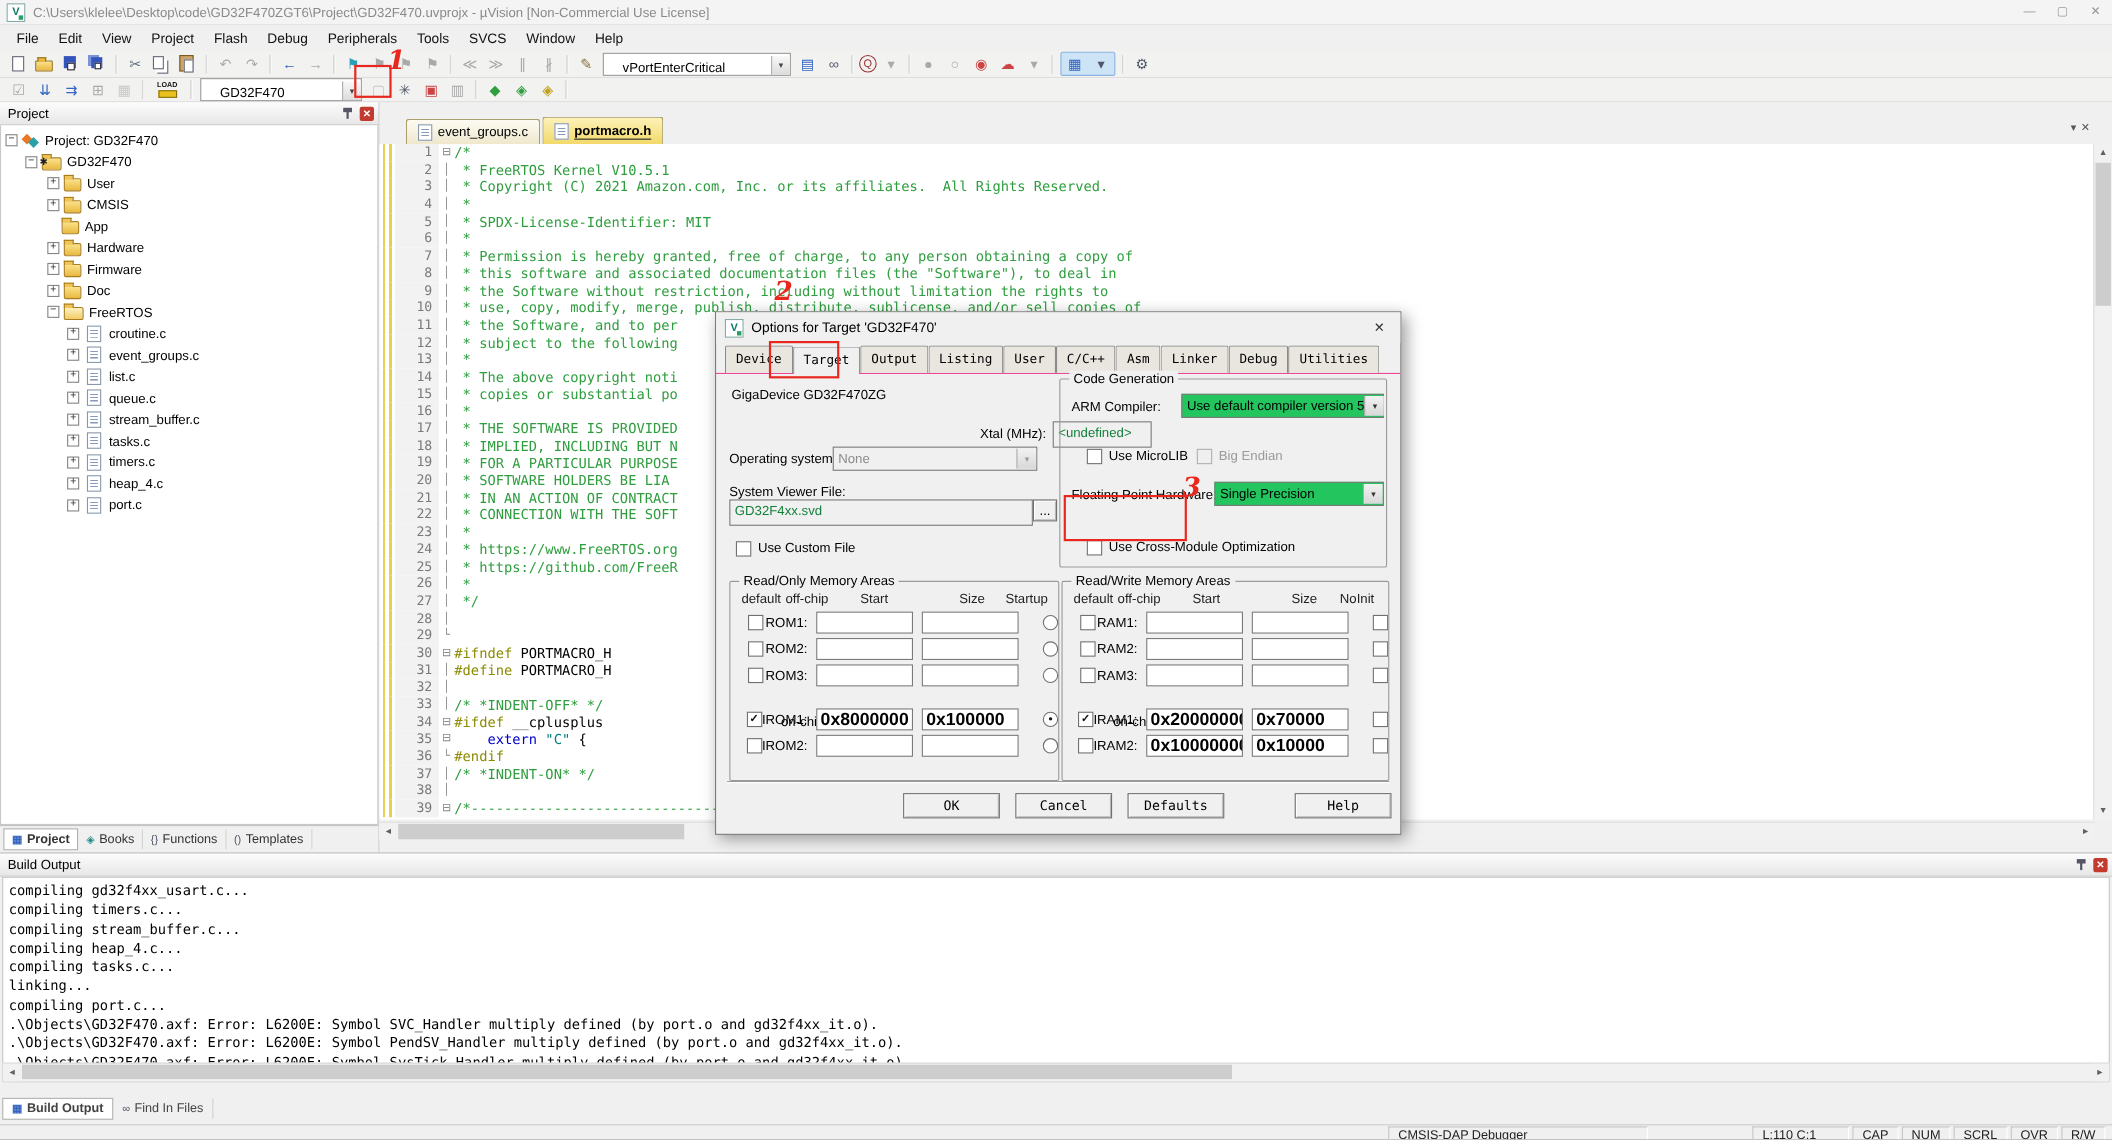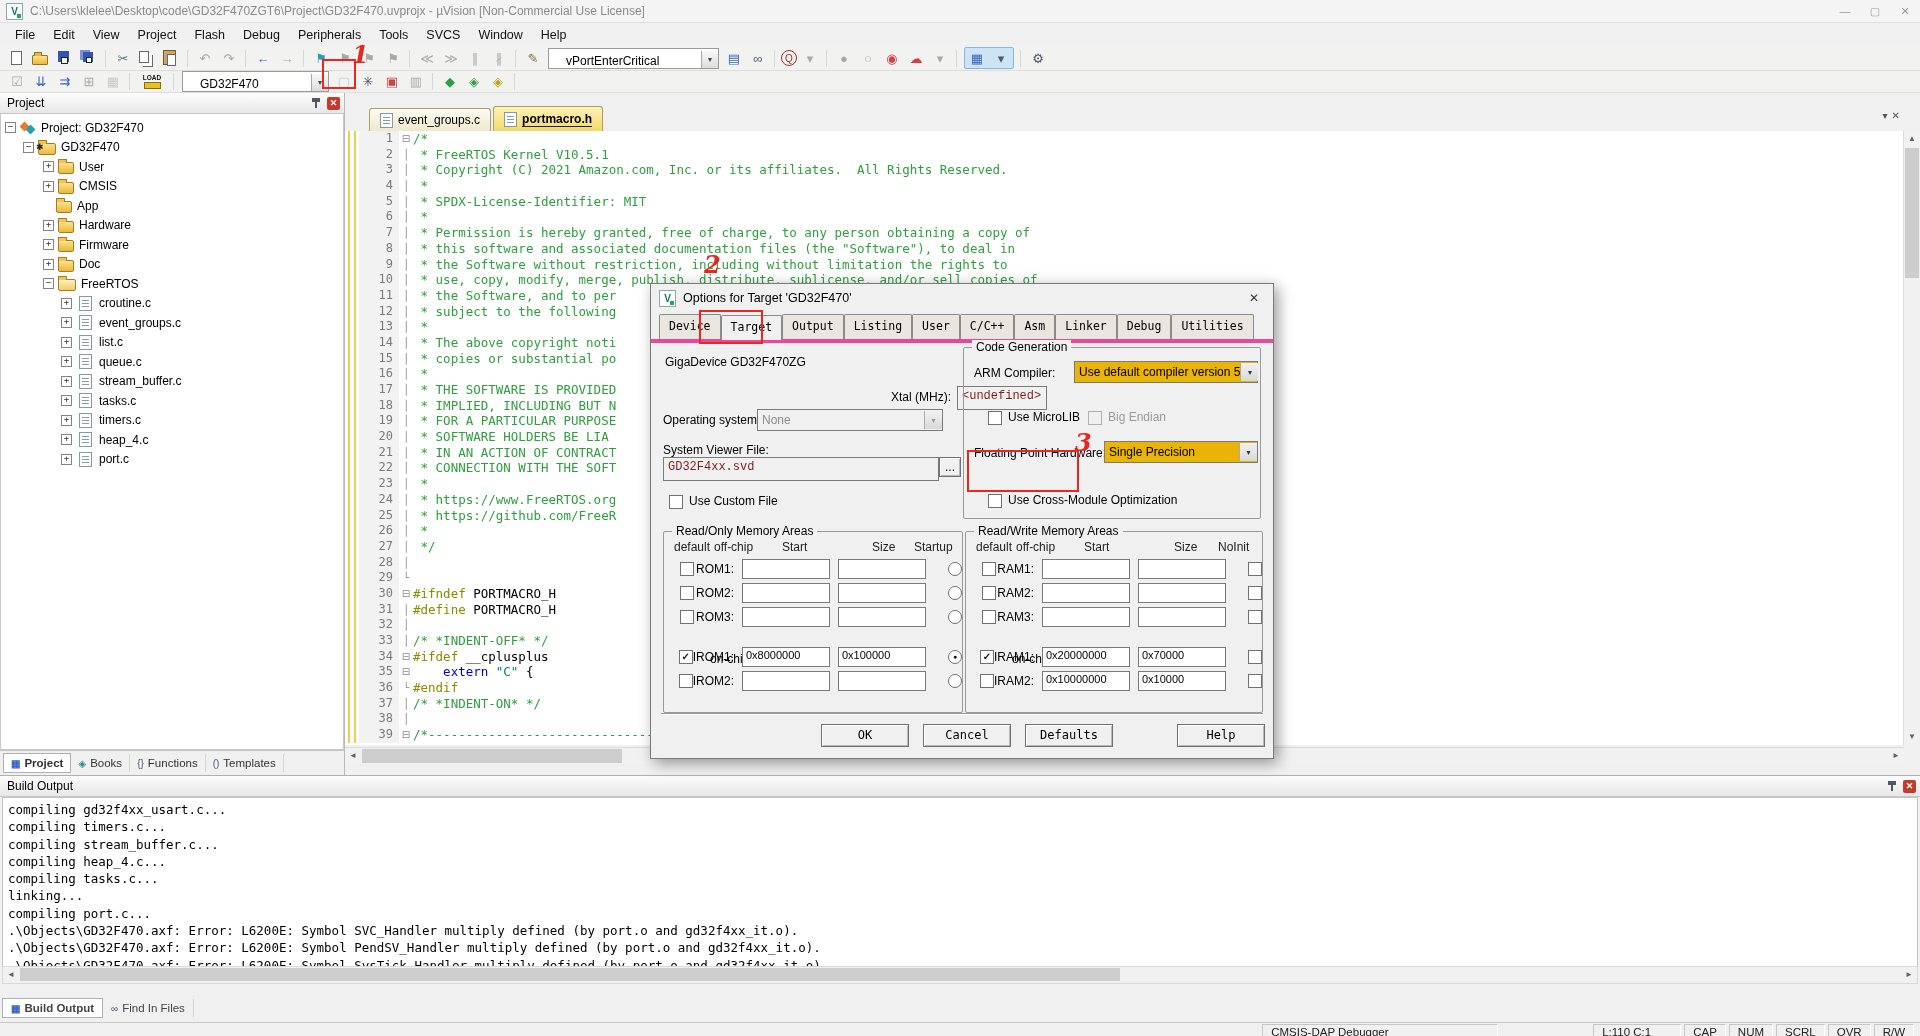--- a/index.html
+++ b/index.html
@@ -98,45 +98,45 @@
   .btab.active{background:#fff;border:1px solid #b0b0b0;font-weight:bold;}
   .bticon{font-size:10px;}
   
   .sbar{height:17px;background:#f0f0f0;border-top:1px solid #c8c8c8;display:flex;align-items:center;font-size:11.5px;color:#222;padding:0 3px;}
   .scell{height:13px;display:flex;align-items:center;padding:0 8px;border:1px solid;border-color:#c6c6c6 #fff #fff #c6c6c6;margin-right:3px;white-space:nowrap;}
   
   .dialog{position:absolute;left:650px;top:283px;width:622px;height:474px;background:#f0f0f0;border:1px solid #7a7a7a;box-shadow:4px 4px 14px rgba(0,0,0,.4);z-index:20;}
   .dtitle{height:28px;display:flex;align-items:center;padding:0 2px 0 8px;background:#f0f0f0;}
   .dtitle .ttext{margin-left:7px;font-size:12.5px;}
   .dclose{margin-left:auto;width:34px;height:24px;text-align:center;line-height:24px;font-size:12px;color:#333;}
-  .dtabs{display:flex;padding:2px 8px 0 8px;height:25px;border-bottom:4px solid #ec4899;}
+  .dtabs{display:flex;padding:2px 8px 0 8px;height:25px;border-bottom:1px solid #ec4899;}
   .dtab{padding:4px 9px 2px 9px;border:1px solid #8a8a8a;border-bottom:none;background:#e9e6df;font-family:"DejaVu Sans Mono",monospace;font-size:11.5px;border-radius:2px 2px 0 0;}
   .dtab.active{background:#f0f0f0;position:relative;top:1px;padding-bottom:5px;}
   .dbody{position:relative;height:418px;}
   .dlab{position:absolute;font-size:12px;white-space:nowrap;}
   .dlab.dis{color:#9a9a9a;}
   .dinput{position:absolute;height:18px;background:#fff;border:1px solid #7a7a7a;font-size:12px;padding:2px 4px;white-space:nowrap;overflow:hidden;}
-  .dinput.dis{background:#f0f0f0;color:#7f1d1d;font-family:Liberation Mono, monospace;}
-  .dcombo{position:absolute;height:20px;background:#eab308;border:1px solid #7a7a7a;display:flex;align-items:center;padding-left:4px;font-size:12px;white-space:nowrap;}
+  .dinput.dis{background:#f0f0f0;color:#15803d;}
+  .dcombo{position:absolute;height:20px;background:#22c55e;border:1px solid #7a7a7a;display:flex;align-items:center;padding-left:4px;font-size:12px;white-space:nowrap;}
   .dcombo .ca{margin-left:auto;width:17px;height:18px;background:linear-gradient(#f2f2f2,#d8d8d8);border-left:1px solid #aaa;display:flex;align-items:center;justify-content:center;font-size:8px;color:#333;flex:none;}
   .dcombo.dis{background:#f0f0f0;color:#8c8c8c;}
   .dcombo.dis .ca{color:#999;}
   .dcb{position:absolute;width:12px;height:12px;background:#fff;border:1px solid #707070;font:bold 10px/11px "Liberation Sans",sans-serif;text-align:center;color:#111;}
   .dcb.dis{background:#efefef;border-color:#b0b0b0;}
   .dbtnrow-line{position:absolute;left:10px;right:10px;top:370px;border-top:1px solid #9a9a9a;border-bottom:1px solid #fff;}
   .dbtn{position:absolute;top:381px;width:86px;height:21px;background:#f0f0f0;border:1px solid #707070;box-shadow:inset 1px 1px 0 #fff,inset -1px -1px 0 #b8b8b8;text-align:center;line-height:21px;font-size:12px;font-family:"DejaVu Sans Mono",monospace;}
   .grp{position:absolute;border:1px solid #9a9a9a;border-radius:2px;}
   .grpt{position:absolute;top:-8px;left:8px;background:#f0f0f0;padding:0 4px;font-size:12px;white-space:nowrap;}
   .mhead{position:absolute;top:8px;font-size:12px;color:#222;}
   .mrows{position:absolute;top:24px;left:0;right:0;}
   .mrow{display:flex;align-items:center;height:22px;margin:2px 0;justify-content:flex-end;}
   .mrow.gap{margin-top:18px;}
   .mcb{width:12px;height:12px;min-width:12px;border:1px solid #707070;background:#fff;margin-left:16px;font:bold 10px/11px "Liberation Sans",sans-serif;text-align:center;color:#111;}
   .mlab{width:54px;text-align:right;margin-right:8px;font-size:12px;}
-  .min{width:80px;min-width:80px;height:16px;border:1px solid #7a7a7a;background:#fff;margin-right:8px;font-size:11px;padding:1px 3px;white-space:nowrap;overflow:hidden;}
+  .min{width:80px;min-width:80px;height:16px;border:1px solid #7a7a7a;background:#fff;margin-right:8px;font-size:16px;padding:1px 3px;white-space:nowrap;overflow:hidden;font-weight:bold;}
   .mrad{width:12px;height:12px;min-width:12px;border:1px solid #707070;border-radius:50%;background:#fff;margin-left:14px;font-size:7px;line-height:11px;text-align:center;color:#111;}
   .mcb2{width:12px;height:12px;min-width:12px;border:1px solid #707070;background:#fff;margin-left:14px;}
   .onchip{position:absolute;left:46px;top:120px;font-size:12px;}
   
   .ann-box{position:absolute;border:2px solid #e8281e;z-index:60;pointer-events:none;}
   .ann-num{position:absolute;color:#e8281e;font:bold italic 24px "DejaVu Serif",serif;z-index:60;pointer-events:none;}
 </style>
 </head>
 <body>
 

